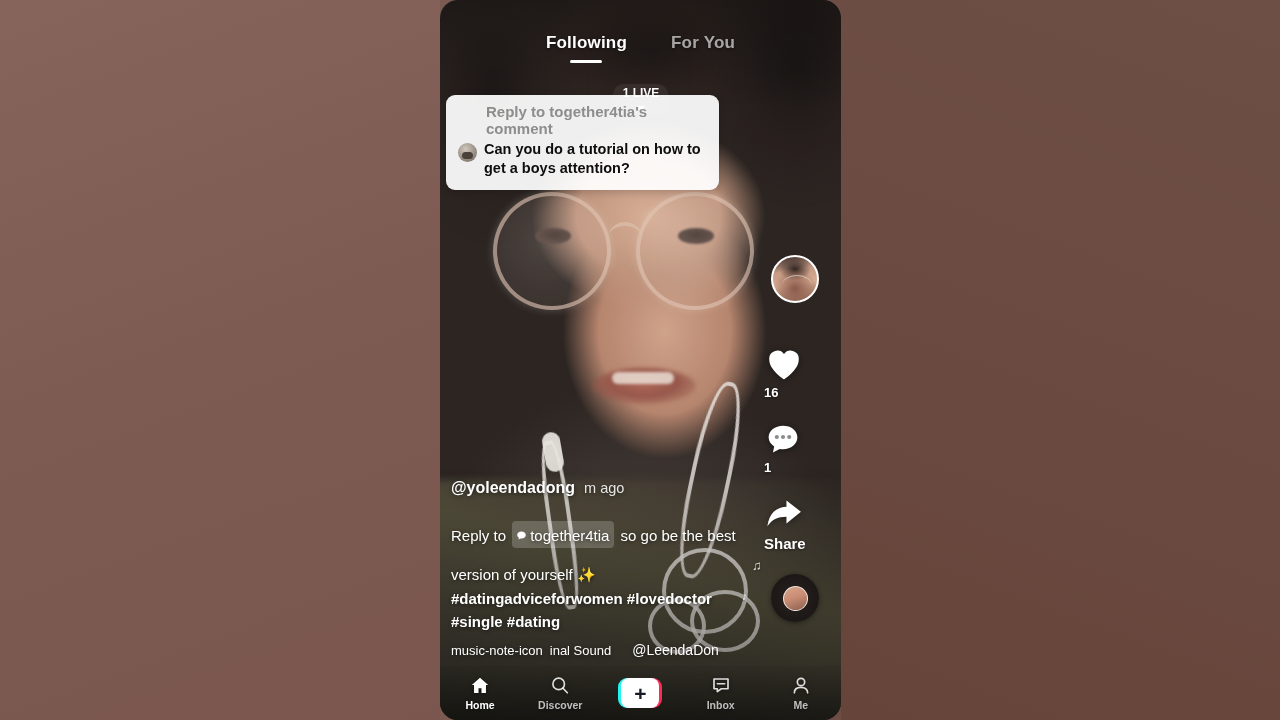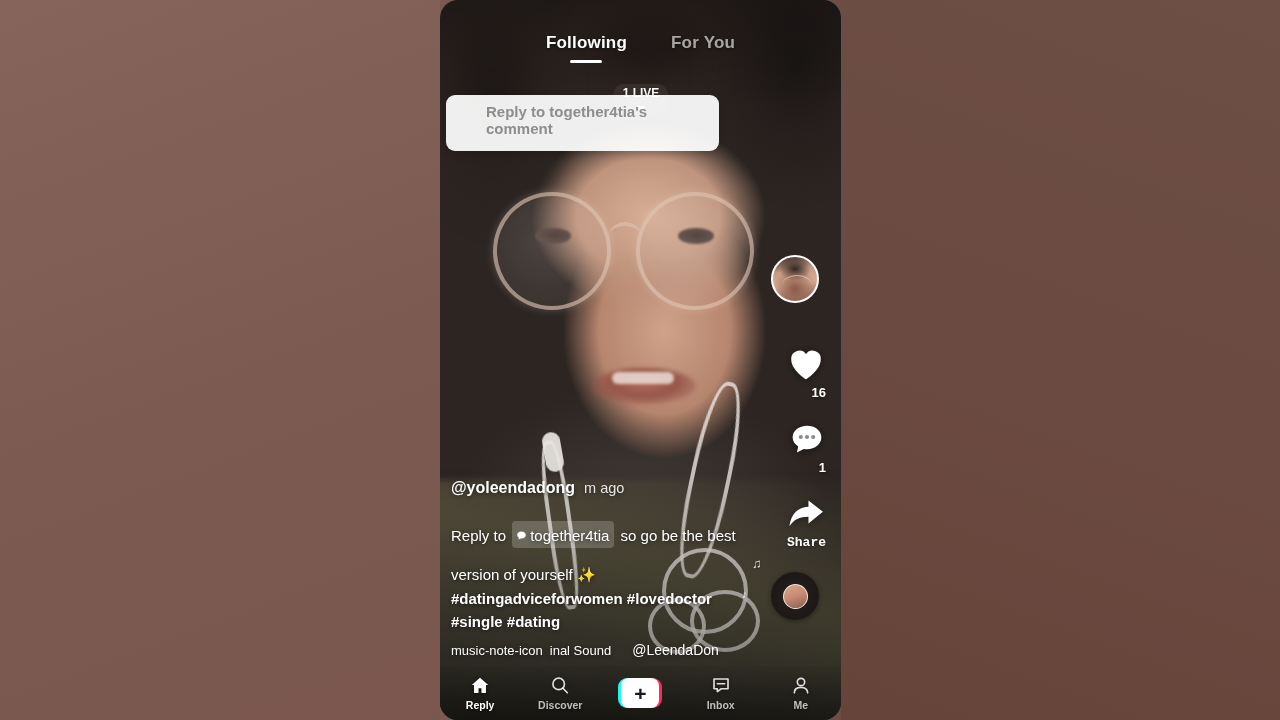--- a/index.html
+++ b/index.html
@@ -159,23 +159,23 @@
     background:
       radial-gradient(circle at 50% 72%, #8a5a4a 0%, rgba(138,90,74,0) 55%),
       radial-gradient(ellipse 22px 16px at 50% 28%, #2a211e 0%, rgba(42,33,30,0) 72%),
       linear-gradient(170deg,#2b2220 0%,#c79b84 32%,#d7ab92 60%,#8d6352 100%);
     position:relative;
   }
   .avatar::after {
     content:""; position:absolute; left:9px; top:18px; width:30px; height:9px;
     border-top:1.6px solid rgba(255,255,255,.5); border-radius:50%/100% 100% 0 0;
   }
-  .icon-stat { margin-bottom:22px; display:flex; flex-direction:column; align-items:flex-end; }
+  .icon-stat { margin-bottom:22px; display:flex; flex-direction:column; align-items:flex-start; }
   .count { color:#fff; font-size:13px; font-weight:bold; margin-top:4px; text-shadow:0 1px 3px rgba(0,0,0,.5); }
-  .lbl   { color:#fff; font-size:13px; font-weight:bold; margin-top:4px; text-shadow:0 1px 3px rgba(0,0,0,.5);font-family:Liberation Mono, monospace; }
+  .lbl   { color:#fff; font-size:15px; font-weight:bold; margin-top:4px; text-shadow:0 1px 3px rgba(0,0,0,.5); }
   .ico svg { display:block; filter:drop-shadow(0 1px 3px rgba(0,0,0,.42)); }
 
   
   .disc-wrap { display:flex; justify-content:center; margin-top:10px; position:relative; }
   .disc {
     width:48px; height:48px; border-radius:50%;
     background:radial-gradient(circle at 50% 50%, #2a2422 0%, #211c1a 42%, #171312 100%);
     display:flex; align-items:center; justify-content:center;
     box-shadow:0 1px 5px rgba(0,0,0,.45);
   }
@@ -272,20 +272,24 @@
     </div>
   </div>
 
   <div class="live-pill">
     <span>1 LIVE</span>
     <i class="chev"></i>
   </div>
 
   <div class="comment-card">
     <div class="cc-head">Reply to together4tia's comment</div>
+    <div class="cc-body">
+      <div class="cc-avatar"></div>
+      <div class="cc-text">Can you do a tutorial on how to get a boys attention?</div>
+    </div>
   </div>
 
   <div class="rail">
 
     <div class="rail-item avatar-wrap">
       <div class="avatar"></div>
     </div>
 
     <div class="rail-item icon-stat">
       <span class="ico">
@@ -353,21 +357,21 @@
   </div>
 
   <div class="bottom-nav">
 
     <div class="nav-item active">
       <span>
         <svg width="22" height="21" viewBox="0 0 24 24">
           <path fill="#ffffff" d="M12 3.2 2.6 11.3h2.6v9.3h5.1v-5.4h3.4v5.4h5.1v-9.3h2.6L12 3.2z"></path>
         </svg>
       </span>
-      <span class="nav-label">Reply</span>
+      <span class="nav-label">Home</span>
     </div>
 
     <div class="nav-item">
       <span>
         <svg width="22" height="21" viewBox="0 0 24 24">
           <circle cx="10.5" cy="10.2" r="6.6" fill="none" stroke="rgba(255,255,255,.85)" stroke-width="1.9"></circle>
           <line x1="15.4" y1="15.1" x2="20.4" y2="20.3" stroke="rgba(255,255,255,.85)" stroke-width="1.9" stroke-linecap="round"></line>
         </svg>
       </span>
       <span class="nav-label">Discover</span>

